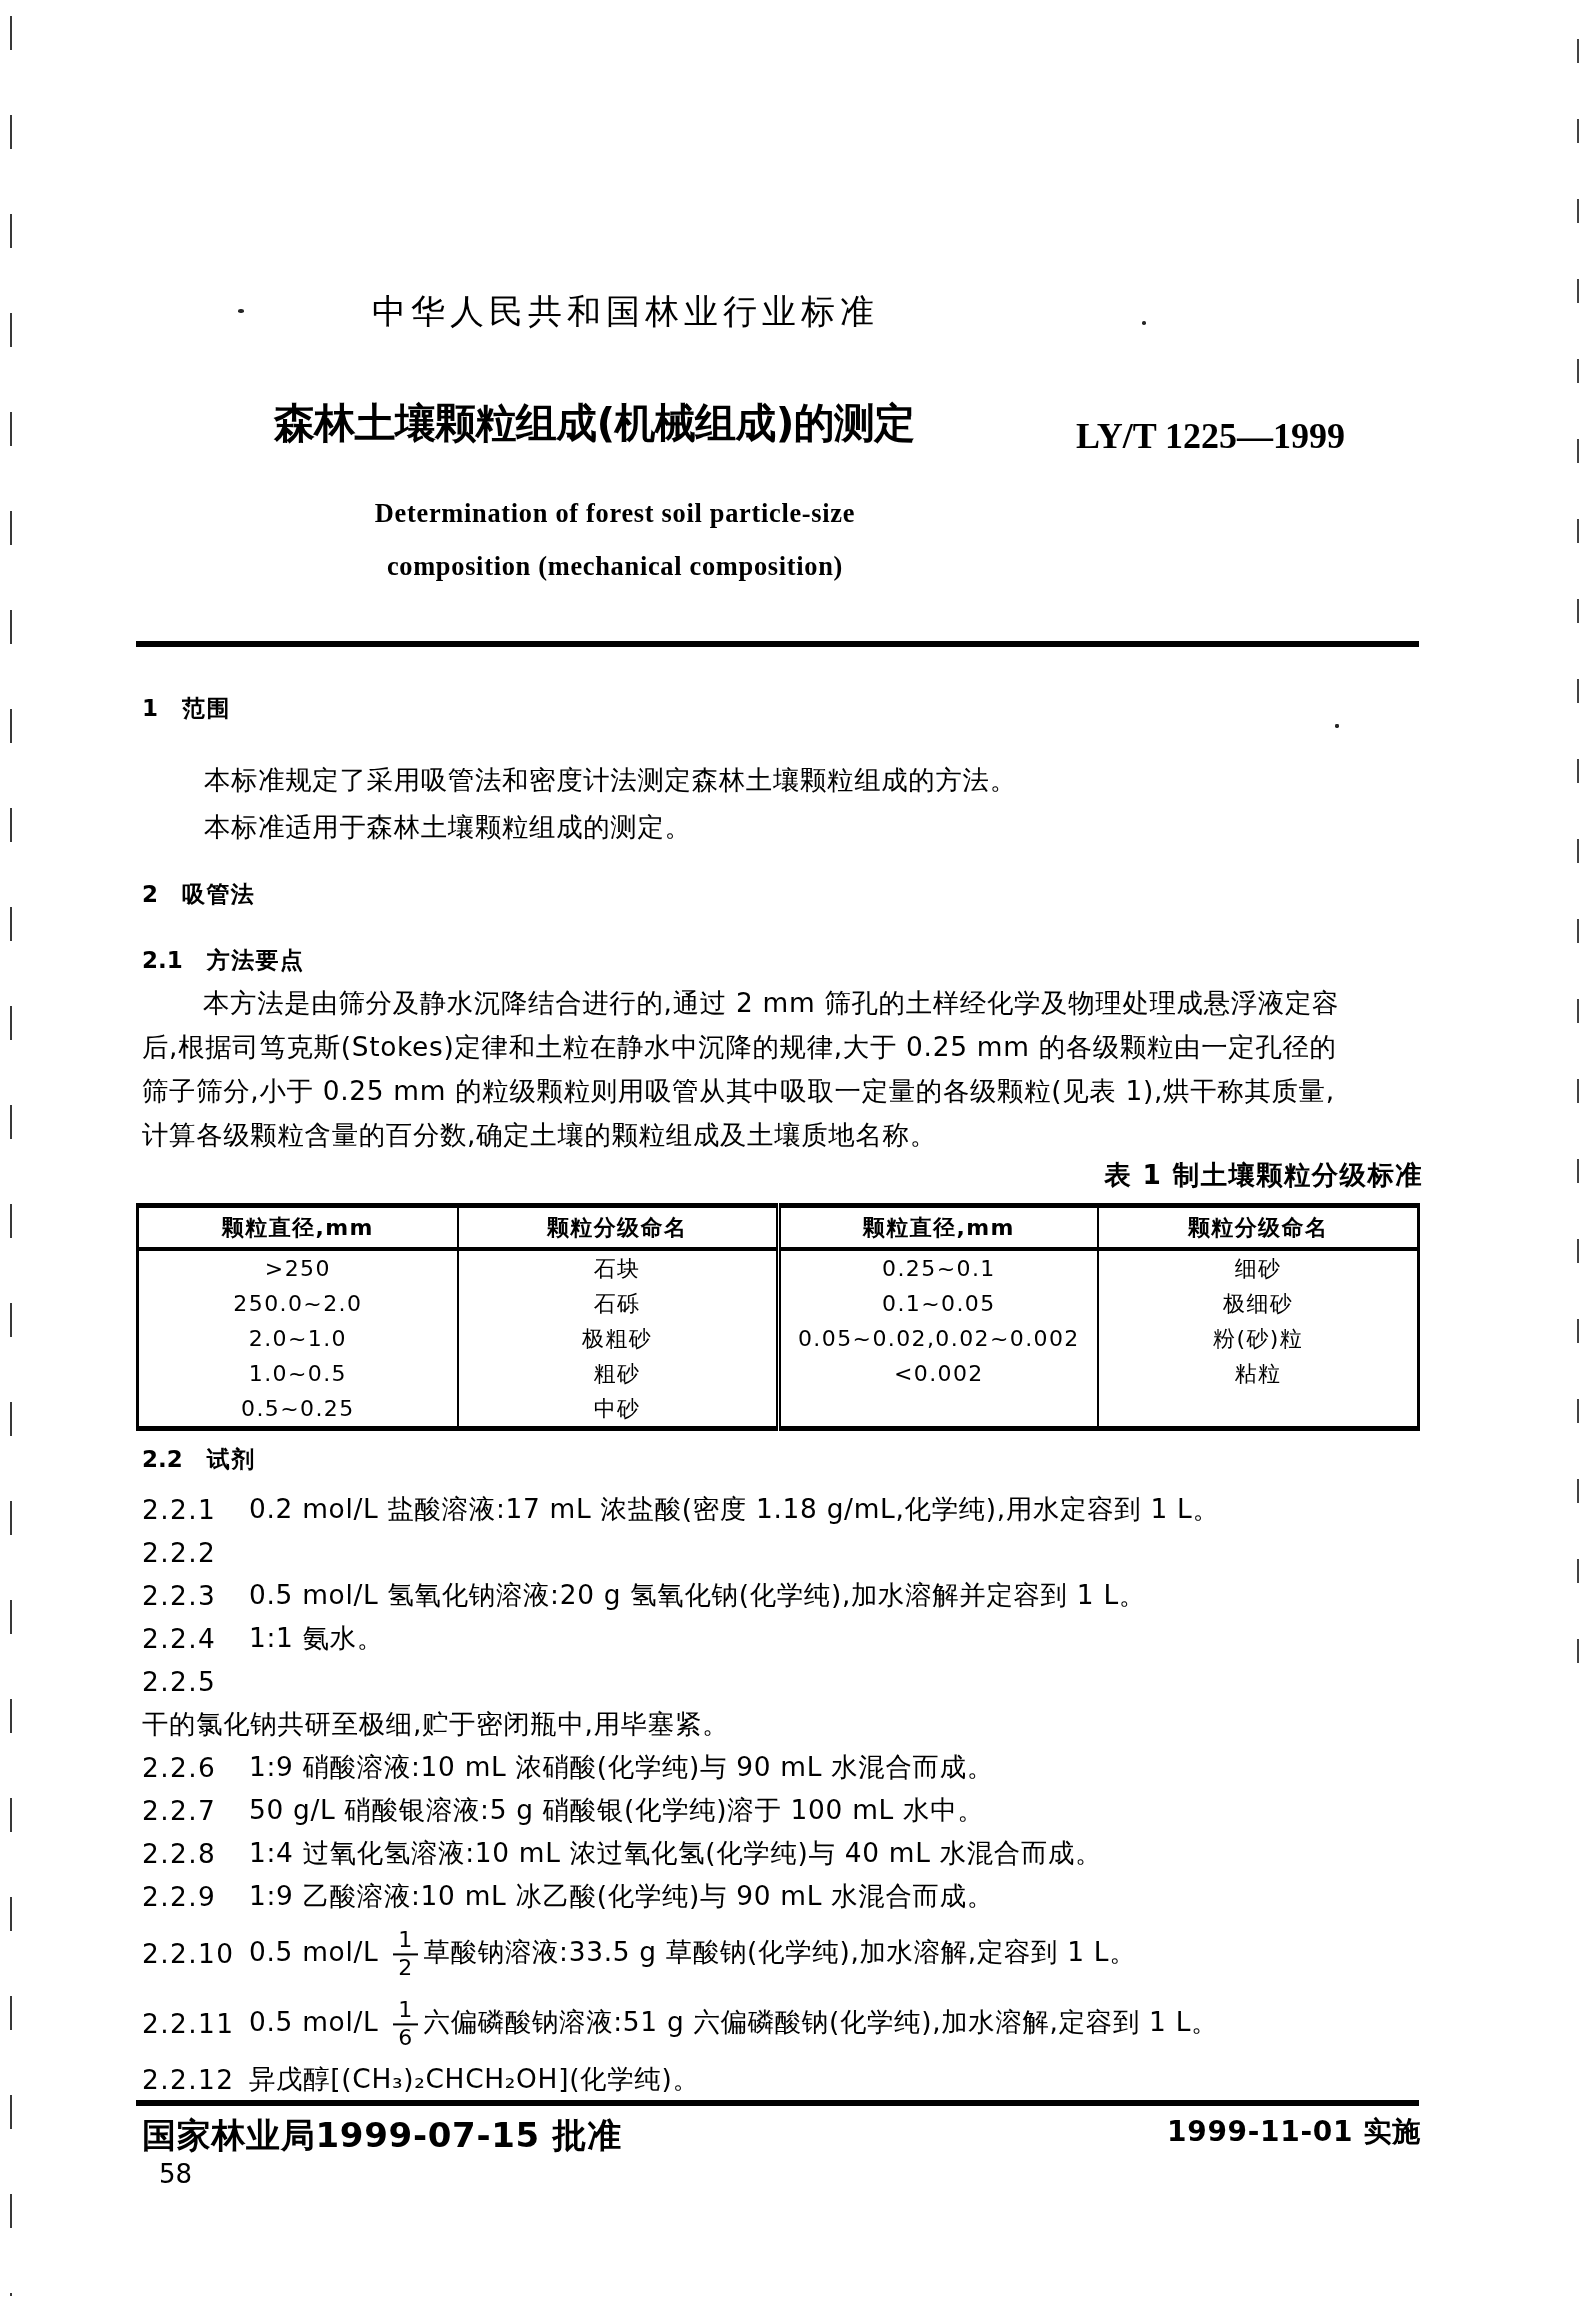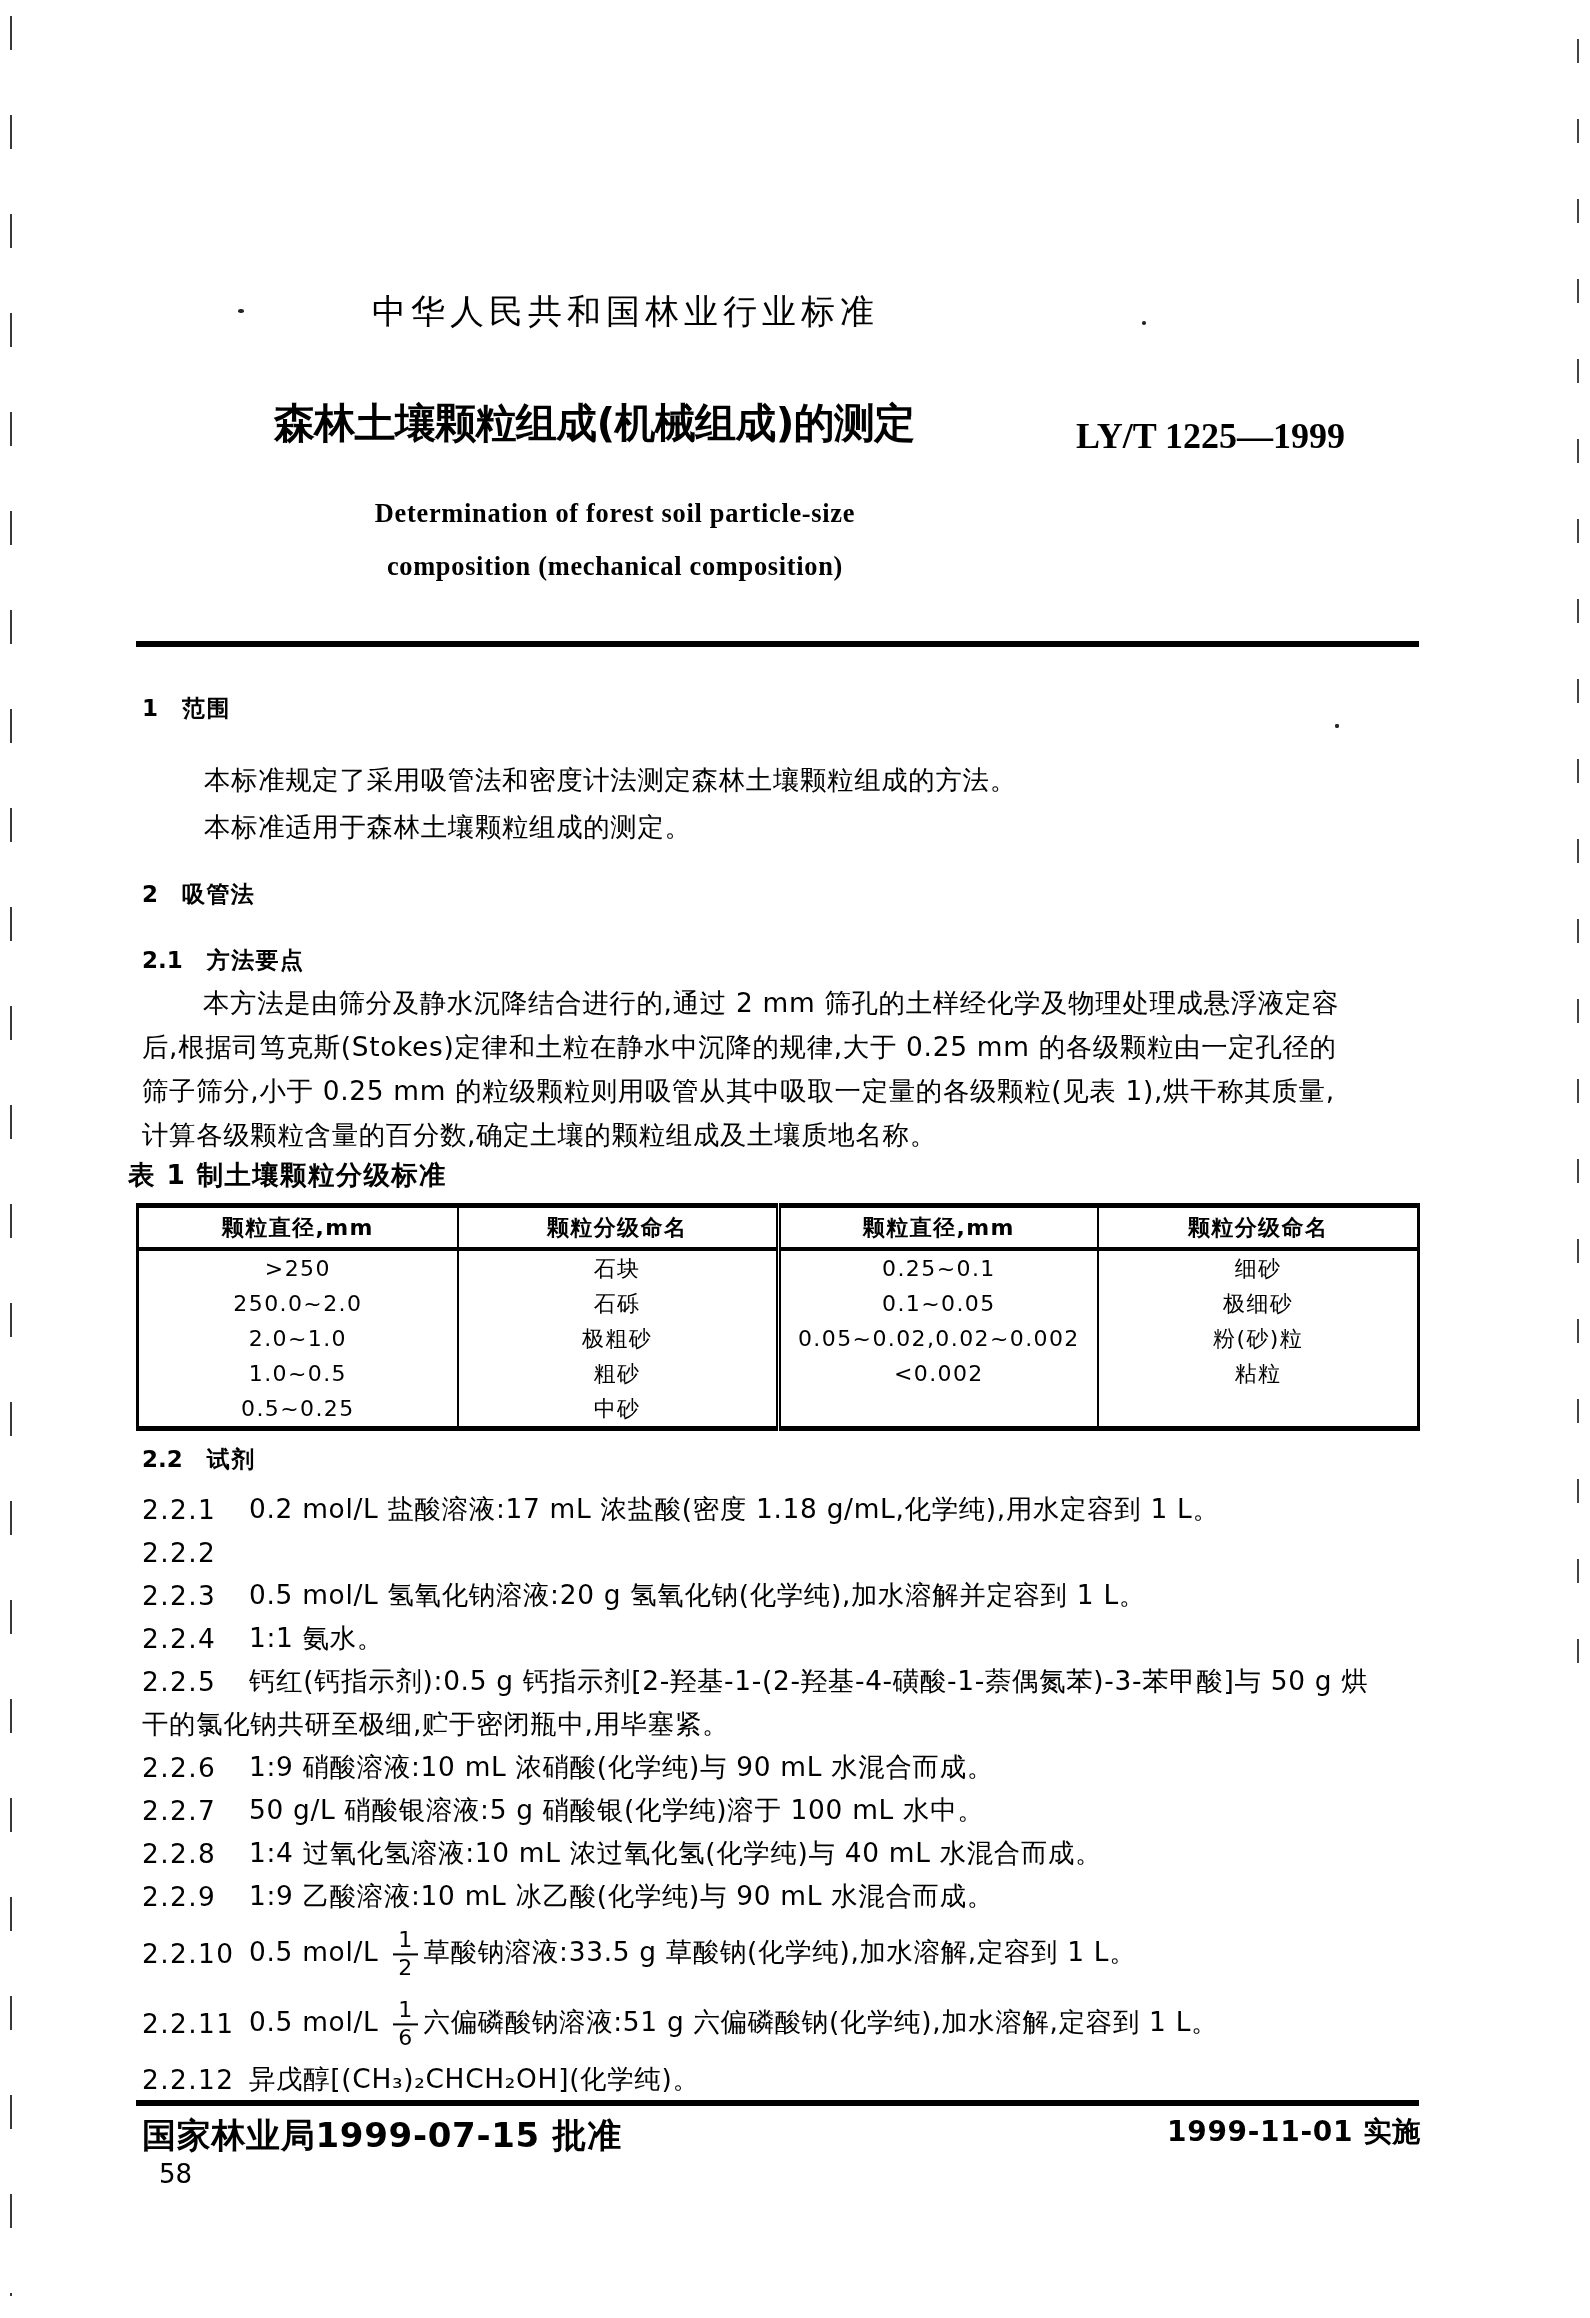--- a/index.html
+++ b/index.html
@@ -34,21 +34,21 @@
   .h-s22{left:142px;top:1444px;}
 
   
   .p-block{position:absolute;white-space:nowrap;}
   .scope{left:204px;top:756px;font-size:26.4px;line-height:47px;letter-spacing:0.7px;}
   .method{left:142px;top:981px;font-size:26.4px;line-height:44px;letter-spacing:0.7px;}
   .p-line{height:inherit;}
   .indent{text-indent:61px;}
 
   
-  .tbl-caption{position:absolute;left:128px;top:1158px;width:1283px;text-align:left;
+  .tbl-caption{position:absolute;left:140px;top:1158px;width:1283px;text-align:right;
     font-size:26.4px;font-weight:bold;letter-spacing:1.4px;}
   table.tbl{position:absolute;left:136px;top:1203px;width:1284px;border-collapse:collapse;
     table-layout:fixed;border:3.6px solid #000;border-top-width:5px;border-bottom-width:5px;}
   .tbl th,.tbl td{border-left:2.1px solid #000;text-align:center;padding:0;font-size:22px;letter-spacing:1.4px;}
   .tbl th:first-child,.tbl td:first-child{border-left:none;}
   .tbl th:nth-child(3),.tbl td:nth-child(3){border-left:5.7px double #000;}
   .tbl thead tr{border-bottom:4.3px solid #000;}
   .tbl th{font-weight:bold;height:39px;}
   .tbl td{height:35px;font-weight:normal;}
 
@@ -175,21 +175,20 @@
       <div class="r-line">
         <span class="r-num">2.2.3</span>
         <span class="r-text">0.5 mol/L 氢氧化钠溶液:20 g 氢氧化钠(化学纯),加水溶解并定容到 1 L。</span>
       </div>
       <div class="r-line">
         <span class="r-num">2.2.4</span>
         <span class="r-text">1:1 氨水。</span>
       </div>
       <div class="r-line">
         <span class="r-num">2.2.5</span>
-        <span class="r-text">钙红(钙指示剂):0.5 g 钙指示剂[2-羟基-1-(2-羟基-4-磺酸-1-萘偶氮苯)-3-苯甲酸]与 50 g 烘</span>
       </div>
       <div class="r-cont">干的氯化钠共研至极细,贮于密闭瓶中,用毕塞紧。</div>
       <div class="r-line">
         <span class="r-num">2.2.6</span>
         <span class="r-text">1:9 硝酸溶液:10 mL 浓硝酸(化学纯)与 90 mL 水混合而成。</span>
       </div>
       <div class="r-line">
         <span class="r-num">2.2.7</span>
         <span class="r-text">50 g/L 硝酸银溶液:5 g 硝酸银(化学纯)溶于 100 mL 水中。</span>
       </div>

